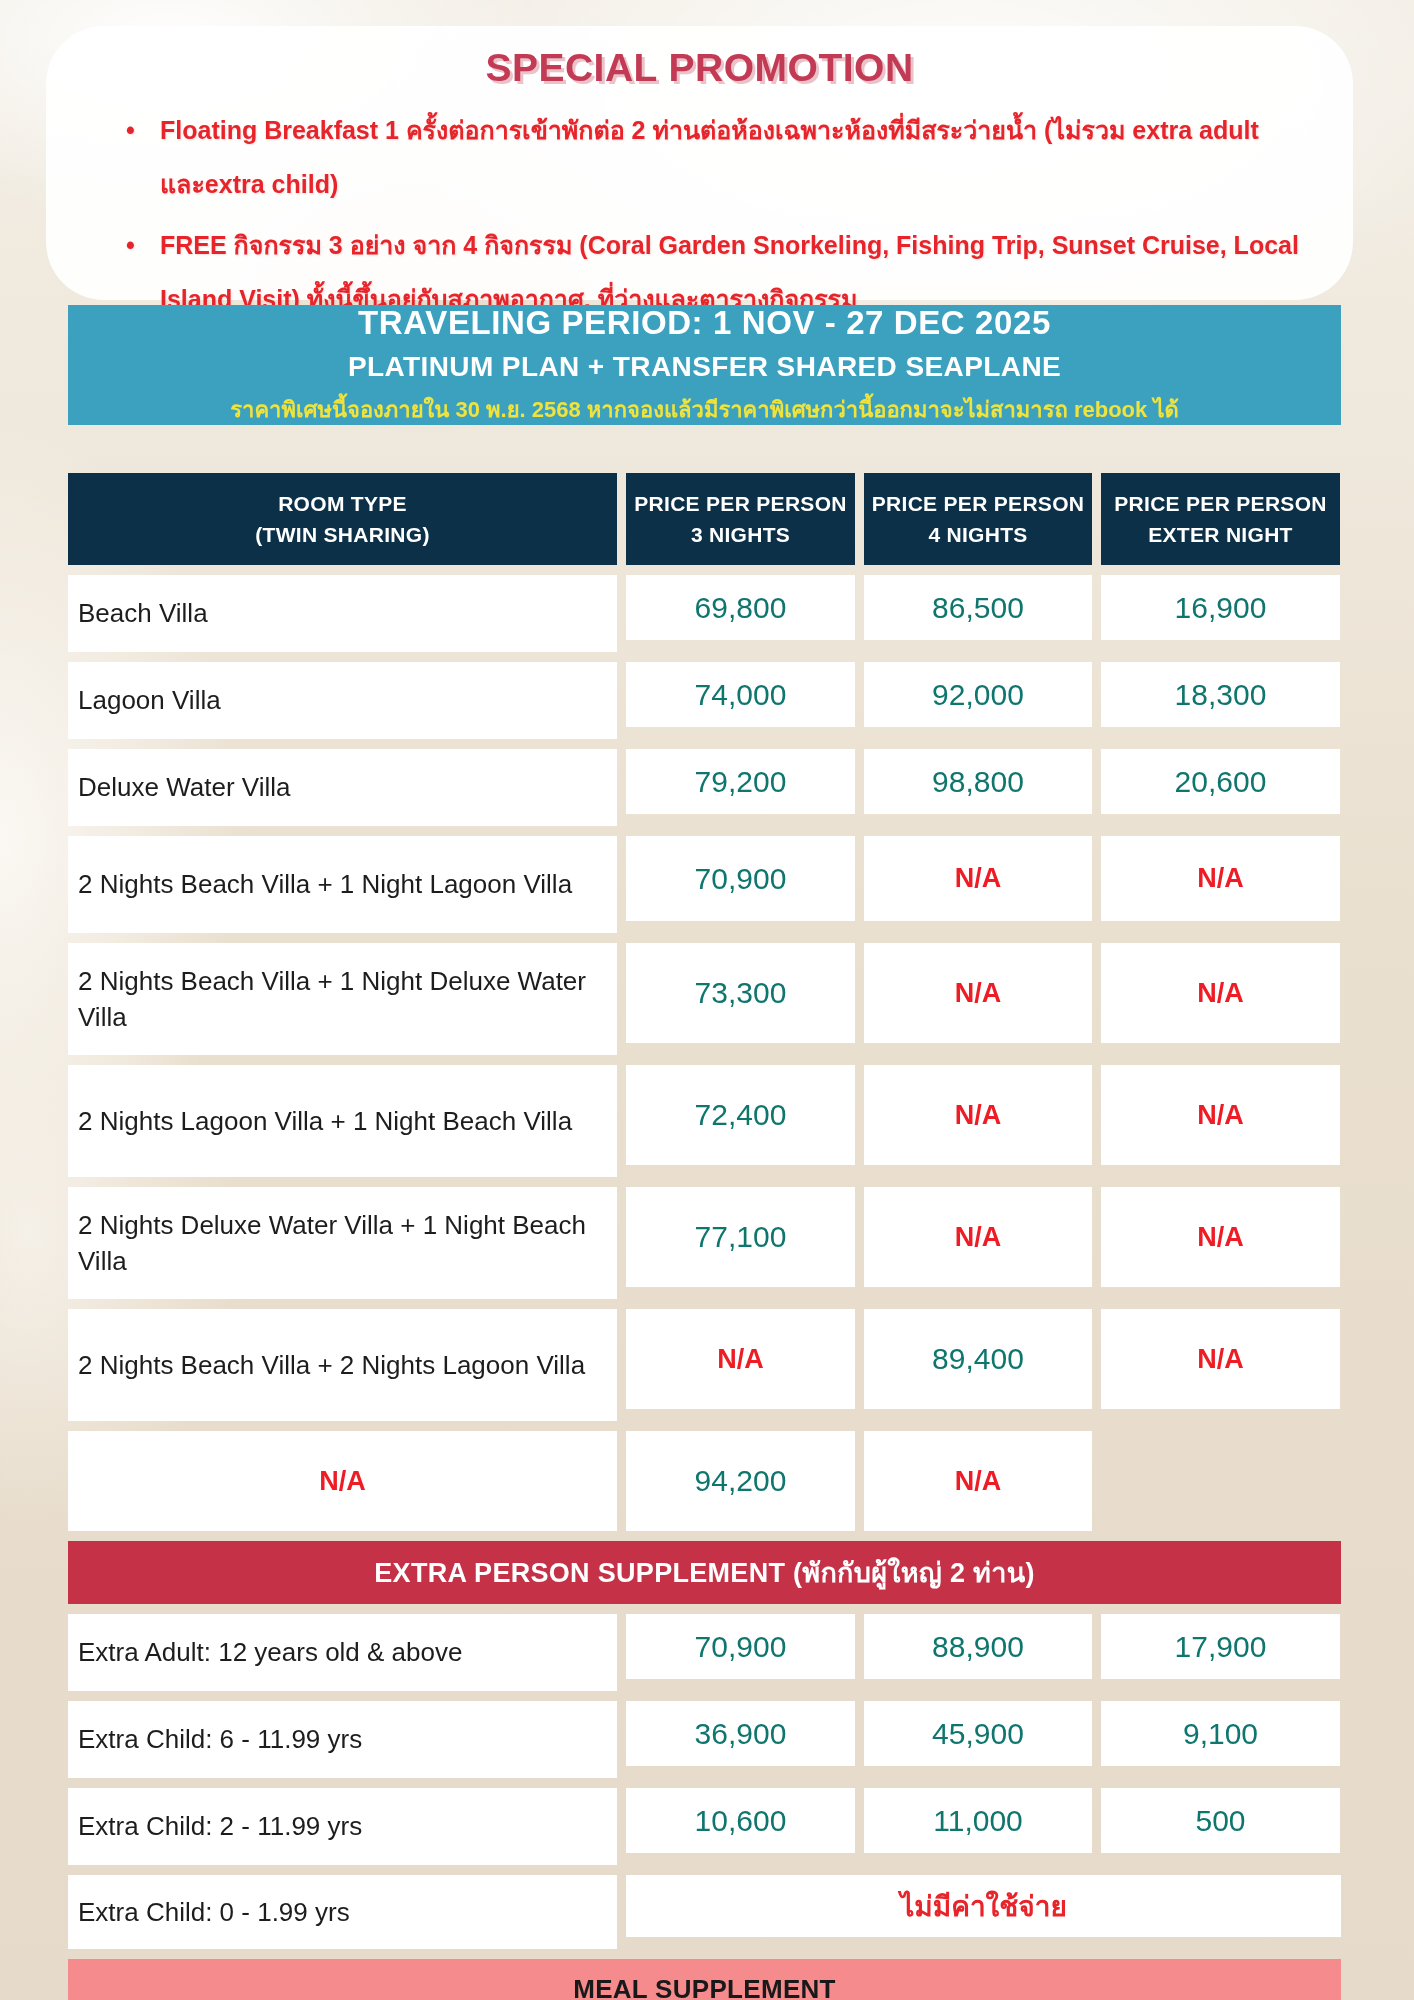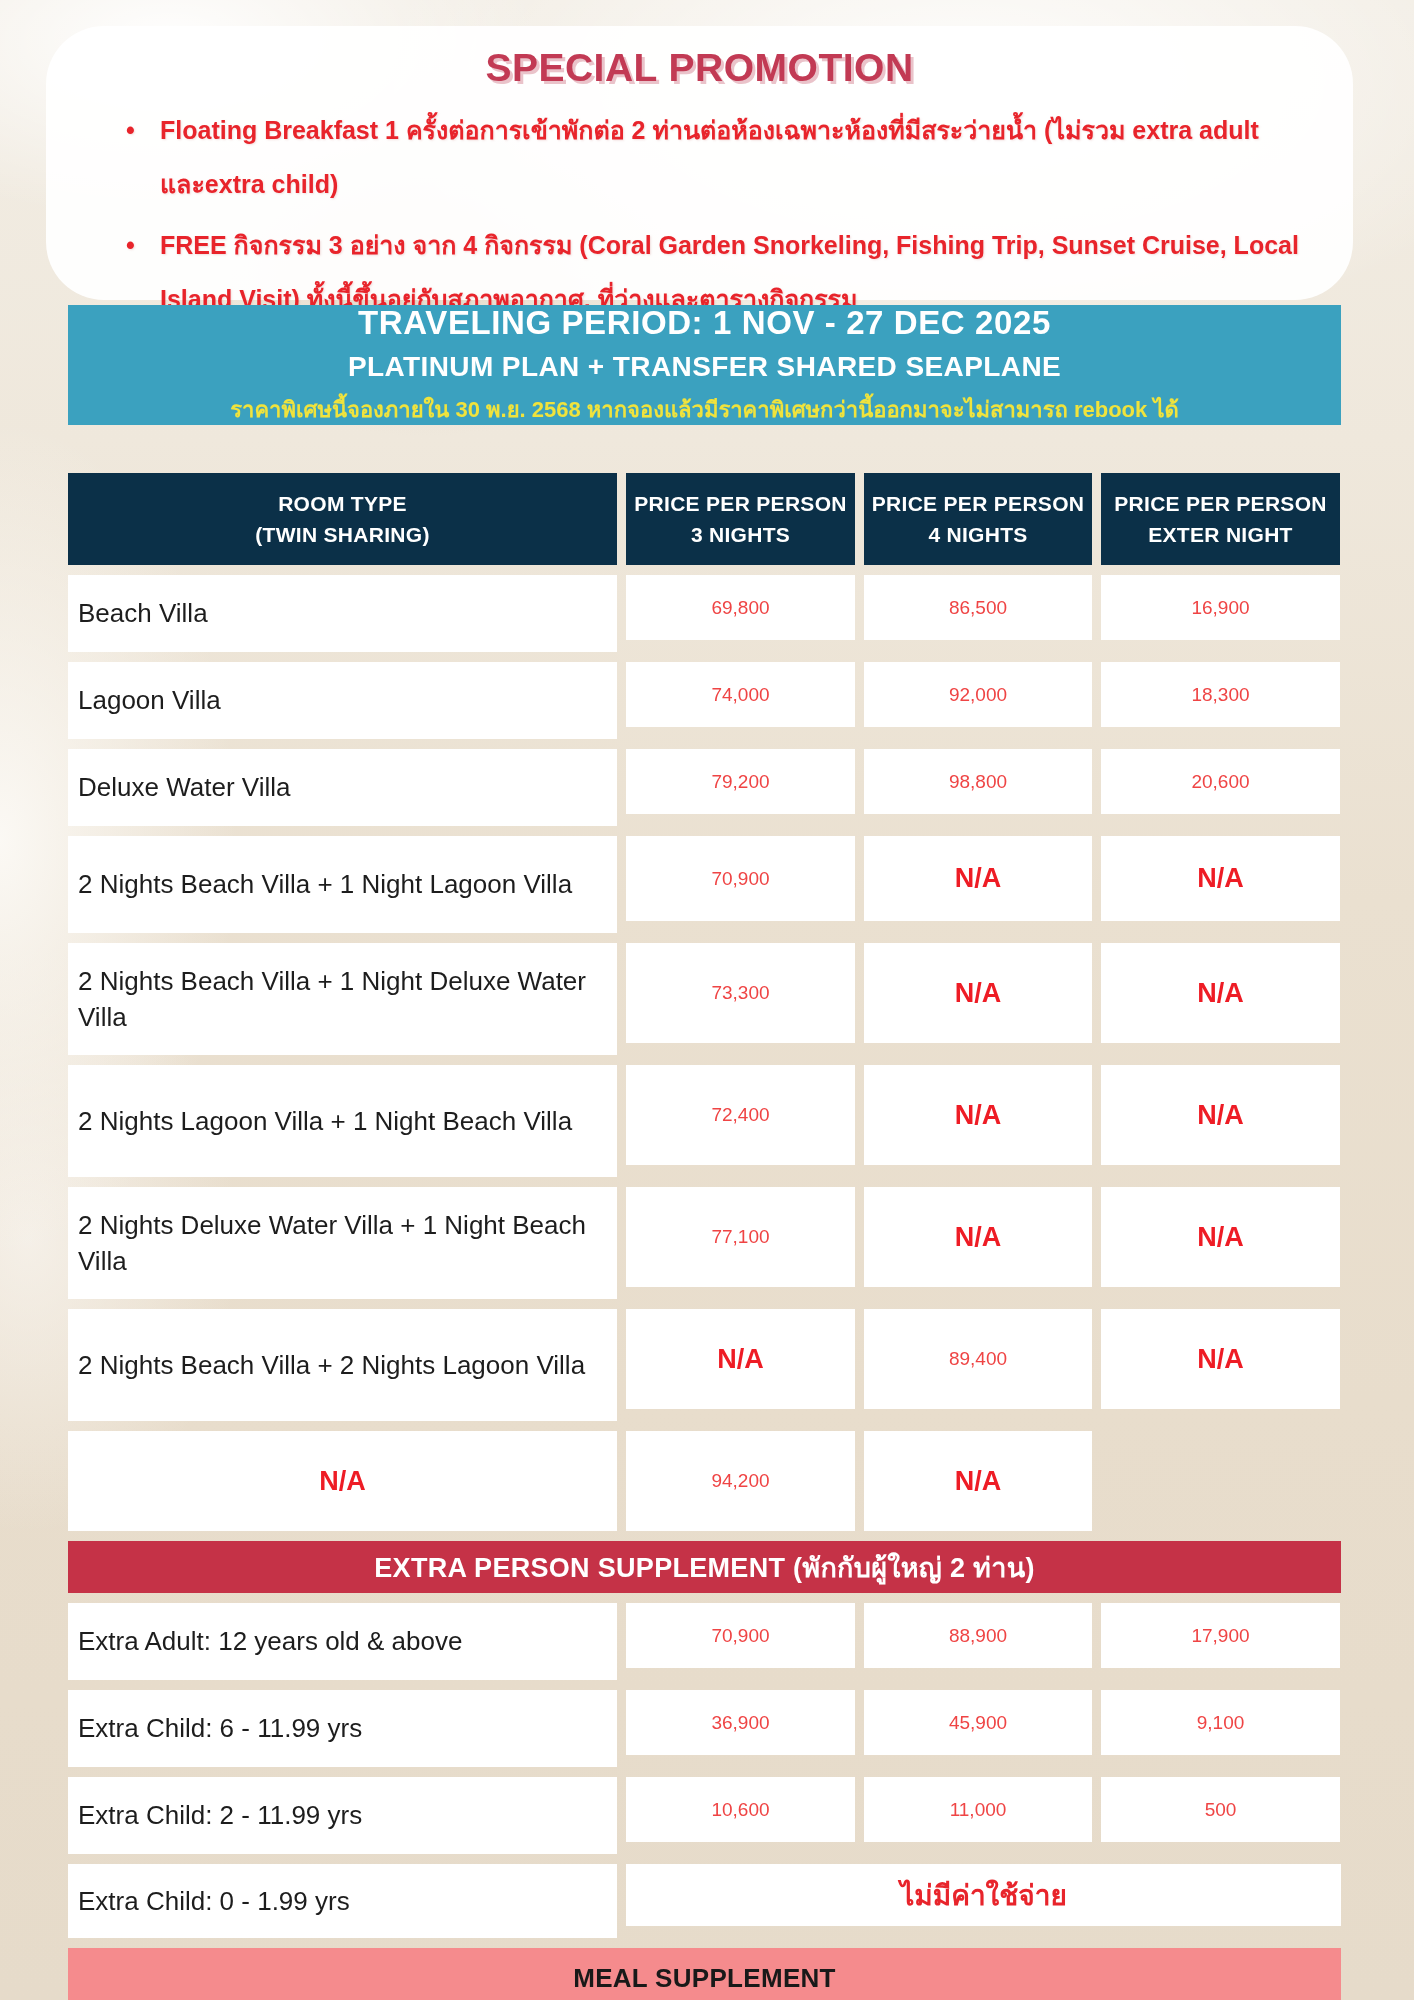--- a/index.html
+++ b/index.html
@@ -48,25 +48,25 @@
     background:#0B3048;color:#FFFFFF;text-align:center;
     display:flex;flex-direction:column;align-items:center;justify-content:center;gap:7px;
     font-weight:700;font-size:21px;letter-spacing:0.3px;
   }
   .trow{margin-bottom:10px;}
   .cell{background:#FFFFFF;}
   .room{
     display:flex;align-items:center;text-align:left;
     padding:6px 18px 6px 10px;font-size:26px;color:#1d1d1d;line-height:1.4;
   }
-  .price{display:flex;align-items:center;justify-content:center;font-size:19px;color:#ef4444;}
+  .price{display:flex;align-items:center;justify-content:center;font-size:30px;color:#0f766e;}
   .price.na{color:#EE1C25;font-weight:700;font-size:27px;}
   .h65{height:65px}.h85{height:85px}.h100{height:100px}.h62{height:62px}
   .red-band{
-    height:52px;background:#C53247;margin-bottom:10px;
+    height:63px;background:#C53247;margin-bottom:10px;
     display:flex;align-items:center;justify-content:center;
     color:#FFFFFF;font-weight:800;font-size:27px;letter-spacing:0.3px;
   }
   .nocharge-row{display:grid;grid-template-columns:549px 715px;column-gap:9px;}
   .nocharge-val{
     display:flex;align-items:center;justify-content:center;
     color:#E8242B;font-weight:800;font-size:28px;
   }
   
   .meal-band{

